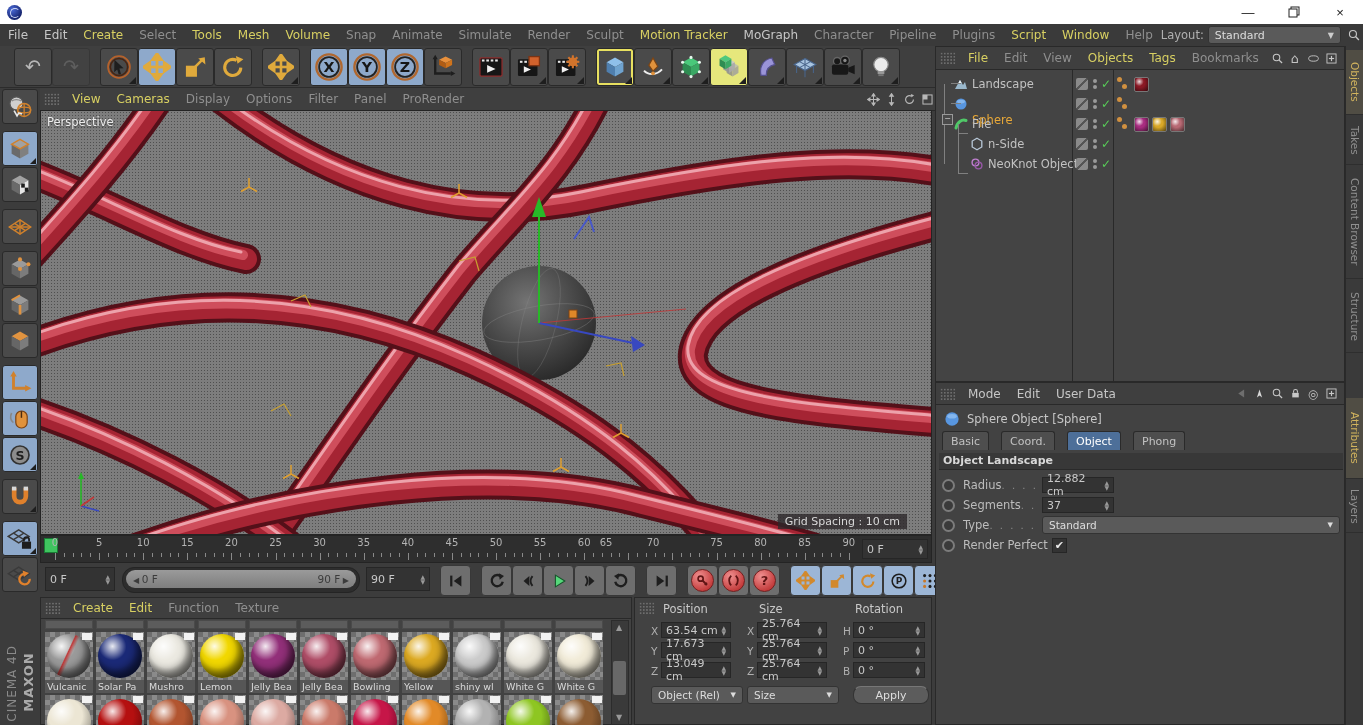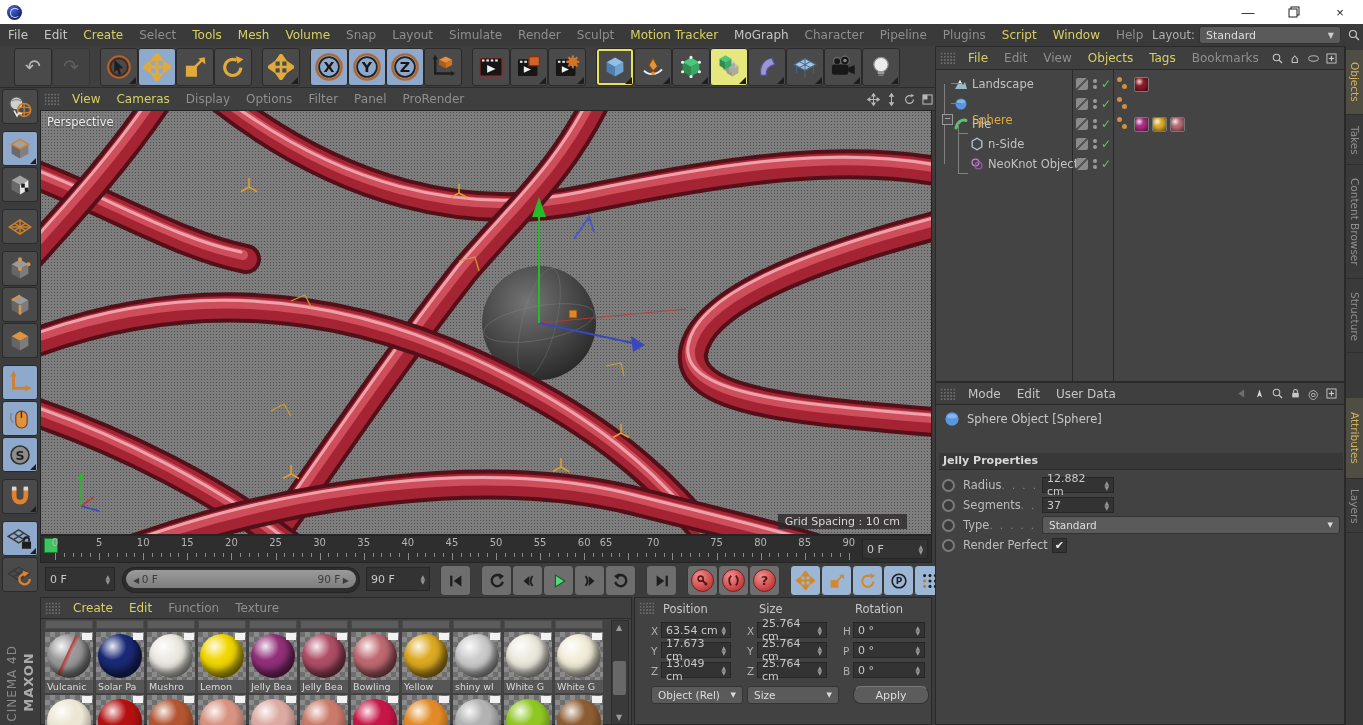--- a/index.html
+++ b/index.html
@@ -146,21 +146,21 @@
   <div id="mainmenu" class="abs menubar" style="left:0;top:24px;width:1363px;height:22px;">
     <span id="menuitems" style="display:flex;flex-wrap:nowrap;">
         <span class="mi normal">File</span>
         <span class="mi normal">Edit</span>
         <span class="mi accent">Create</span>
         <span class="mi dim">Select</span>
         <span class="mi accent">Tools</span>
         <span class="mi accent">Mesh</span>
         <span class="mi accent">Volume</span>
         <span class="mi dim">Snap</span>
-        <span class="mi dim">Layout</span>
+        <span class="mi dim">Animate</span>
         <span class="mi dim">Simulate</span>
         <span class="mi dim">Render</span>
         <span class="mi dim">Sculpt</span>
         <span class="mi accent">Motion Tracker</span>
         <span class="mi normal">MoGraph</span>
         <span class="mi dim">Character</span>
         <span class="mi dim">Pipeline</span>
         <span class="mi dim">Plugins</span>
         <span class="mi accent">Script</span>
         <span class="mi accent">Window</span>
@@ -1309,21 +1309,27 @@
           </svg>
       </span>
     </div>
     <div class="abs" style="left:8px;top:28px;display:flex;align-items:center;gap:7px;">
       <svg width="16" height="16" viewBox="0 0 14 14">
           <circle cx="7" cy="7" r="5.8" fill="#5896e0"></circle>
           <ellipse cx="7" cy="4.6" rx="4.2" ry="2" fill="#8cbcf0" opacity=".85"></ellipse>
         </svg>
       <span style="color:#c8c8c8;font-size:11.5px;">Sphere Object [Sphere]</span>
     </div>
-    <div id="amsection">Jelly Properties</div>
+    <div id="amtabs" style="position:absolute;left:6px;top:48px;width:398px;height:18px;">
+        <div class="atab" style="left: 0px;">Basic</div>
+        <div class="atab" style="left: 59px;">Coord.</div>
+        <div class="atab active" style="left: 125px;">Object</div>
+        <div class="atab" style="left: 191px;">Phong</div>
+      </div>
+    <div id="amsection">Object Landscape</div>
     <div id="amprops">
         <div class="aprop" style="top: 92px;">
           <span class="reccirc"></span>
           <span class="aplabel">Radius</span>
           <span class="leader"> . . . . . . .</span>
           <div class="fld" style="position: absolute; left: 100px; width: 72px; height: 16px;">
             <span>12.882 cm</span>
             <span class="spin">▲<br>▼</span>
           </div>
         </div>

